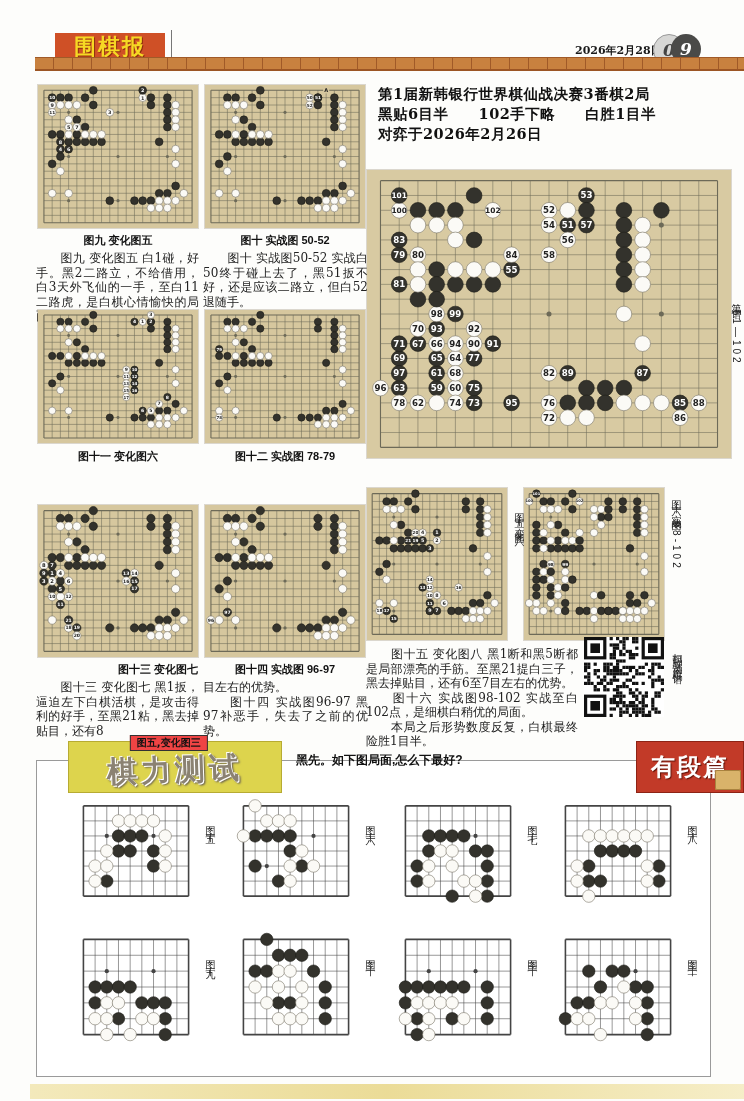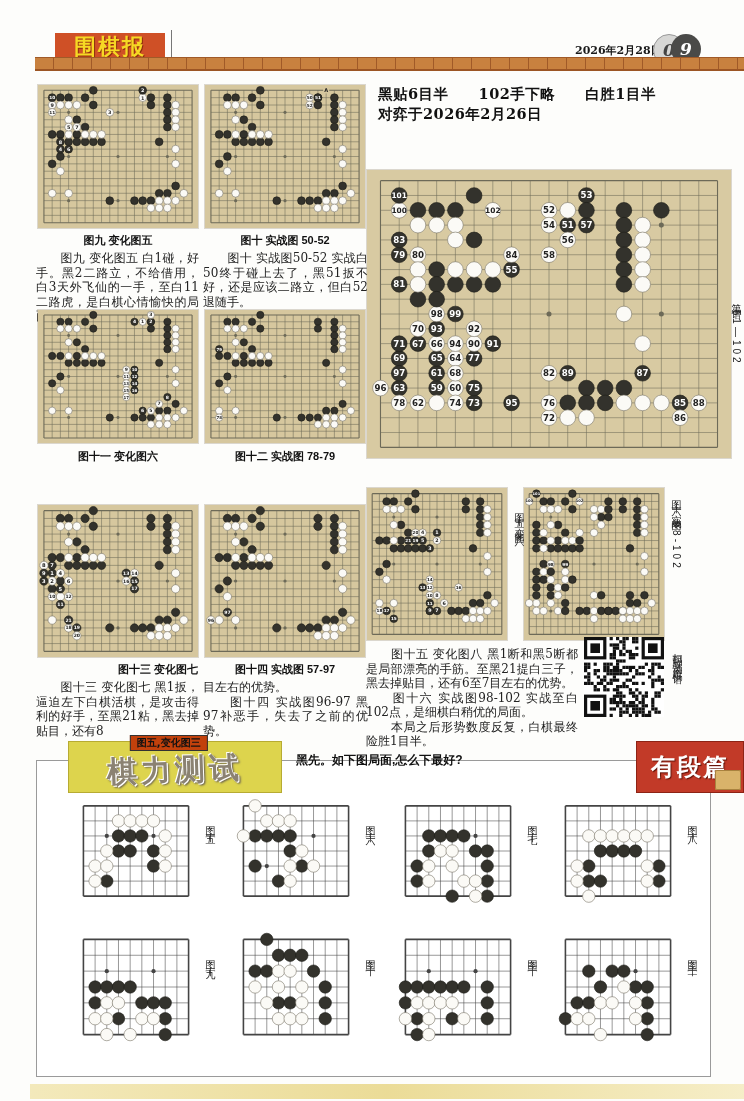--- a/index.html
+++ b/index.html
@@ -25,21 +25,21 @@
   .body-text{font-family:"DejaVu Serif",serif;font-size:12px;line-height:14.5px;color:#222;
         white-space:pre-line;text-align:justify;}
   .vtext{writing-mode:vertical-rl;font-size:10px;letter-spacing:3px;color:#222;
         font-family:"Liberation Sans",sans-serif;}
   .board{box-shadow:0 0 0 1px rgba(120,105,70,0.25);}
   .board-white{box-shadow:none;}
   
   .puzzle-box{border:1px solid #9a9a9a;background:#fff;}
   .yellow-banner{background:#ddd44d;border:1px solid #b7ab32;overflow:visible;}
   .banner-small-label{position:absolute;left:50%;top:-7px;transform:translateX(-58%);
-        background:#c2410c;border:1.5px solid #333;font-size:10px;font-weight:bold;
+        background:#ef4444;border:1.5px solid #333;font-size:10px;font-weight:bold;
         padding:0 6px;white-space:nowrap;color:#111;}
   .banner-title{font-family:"DejaVu Serif",serif;font-weight:bold;font-size:30px;color:#8b8272;
         text-shadow:1px 1px 0 #fff,-1px -1px 0 #fff,2px 2px 2px #6b6250;
         letter-spacing:4px;transform:rotate(-2deg);}
   .prompt{font-size:12px;font-weight:bold;color:#111;font-family:"Liberation Sans",sans-serif;}
   .duan-banner{background:#c23a28;border:1px solid #8d2315;display:flex;align-items:center;justify-content:center;}
   .duan-text{font-family:"DejaVu Serif",serif;font-weight:bold;font-size:24px;color:#fff;
         letter-spacing:2px;text-shadow:1px 1px 1px #5f1207;}
   .duan-art{position:absolute;right:2px;bottom:2px;width:26px;height:20px;background:#d9b36a;
         border-radius:2px;box-shadow:inset 0 0 0 1px #a9823e;}
@@ -53,20 +53,21 @@
   <div class="abs logo" style="left:55px;top:33px;width:110px;height:27px;">围棋报</div>
   <div class="abs hdr-divider" style="left:171px;top:30px;height:28px;"></div>
   <div class="abs date" style="left:575px;top:43px;">2026年2月28日</div>
   <div class="abs" style="left:653px;top:33px;width:52px;height:32px;">
     <div class="badge-circle" style="left:0;top:1px;background:#d7d7d5;border:1px solid #999;color:#444;">0</div>
     <div class="badge-circle" style="left:18px;top:1px;background:#4a4a48;color:#fff;">9</div>
   </div>
   <div class="abs ruler" style="left:35px;top:57px;width:709px;height:11px;"></div>
 
   <div class="abs title-block" style="left:378px;top:84px;width:362px;">
+    <div>第1届新韩银行世界棋仙战决赛3番棋2局</div>
     <div>黑贴6目半　　102手下略　　白胜1目半</div>
     <div>对弈于2026年2月26日</div>
   </div>
 
   <div class="abs board" style="left:38px;top:85px;width:160px;height:143px;"><svg width="160" height="143" viewBox="0 0 160 143" xmlns="http://www.w3.org/2000/svg">
         <rect width="160" height="143" fill="#d6c79e"></rect>
         <line x1="5.925925925925926" y1="5.296296296296296" x2="5.925925925925926" y2="137.7037037037037" stroke="#6d6a58" stroke-width="1.1"></line>
         <line x1="14.156378600823045" y1="5.296296296296296" x2="14.156378600823045" y2="137.7037037037037" stroke="#6d6a58" stroke-width="0.55"></line>
         <line x1="22.386831275720162" y1="5.296296296296296" x2="22.386831275720162" y2="137.7037037037037" stroke="#6d6a58" stroke-width="0.55"></line>
         <line x1="30.617283950617285" y1="5.296296296296296" x2="30.617283950617285" y2="137.7037037037037" stroke="#6d6a58" stroke-width="0.55"></line>
@@ -820,21 +821,21 @@
         <circle cx="137.61316872427983" cy="122.91358024691358" r="4.1440329218107" fill="#fbfaf6" stroke="#7a7668" stroke-width="0.6"></circle>
         <circle cx="112.92181069958848" cy="130.73251028806584" r="4.1440329218107" fill="#fbfaf6" stroke="#7a7668" stroke-width="0.6"></circle>
         <circle cx="121.15226337448559" cy="130.73251028806584" r="4.1440329218107" fill="#fbfaf6" stroke="#7a7668" stroke-width="0.6"></circle>
         <circle cx="129.3827160493827" cy="130.73251028806584" r="4.1440329218107" fill="#fbfaf6" stroke="#7a7668" stroke-width="0.6"></circle>
         <circle cx="145.84362139917695" cy="115.09465020576131" r="4.1440329218107" fill="#fbfaf6" stroke="#7a7668" stroke-width="0.6"></circle>
         <circle cx="5.925925925925926" cy="115.09465020576131" r="4.1440329218107" fill="#fbfaf6" stroke="#7a7668" stroke-width="0.6"></circle>
         <text x="5.925925925925926" y="115.09465020576131" fill="#222" font-size="4.5584362139917705" font-family="DejaVu Sans, sans-serif" font-weight="bold" text-anchor="middle" dominant-baseline="central">96</text>
         <circle cx="22.386831275720162" cy="107.27572016460906" r="4.1440329218107" fill="#33322c" stroke="#1d1c18" stroke-width="0.6"></circle>
         <text x="22.386831275720162" y="107.27572016460906" fill="#ffffff" font-size="4.5584362139917705" font-family="DejaVu Sans, sans-serif" font-weight="bold" text-anchor="middle" dominant-baseline="central">97</text>
       </svg></div>
-  <div class="abs caption" style="left:205px;top:662px;width:160px;">图十四 实战图 57-97</div>
+  <div class="abs caption" style="left:205px;top:662px;width:160px;">图十四 实战图 96-97</div>
   <div class="abs body-text" style="left:203px;top:680px;width:165px;">目左右的优势。
 　　图十四 实战图96-97 黑97补恶手，失去了之前的优势。</div>
 
   <div class="abs board" style="left:367px;top:170px;width:364px;height:288px;"><svg width="364" height="288" viewBox="0 0 364 288" xmlns="http://www.w3.org/2000/svg">
         <rect width="364" height="288" fill="#d8caa2"></rect>
         <line x1="13.48148148148148" y1="10.666666666666664" x2="13.48148148148148" y2="277.3333333333333" stroke="#6d6a58" stroke-width="1.1"></line>
         <line x1="32.205761316872426" y1="10.666666666666664" x2="32.205761316872426" y2="277.3333333333333" stroke="#6d6a58" stroke-width="0.55"></line>
         <line x1="50.93004115226337" y1="10.666666666666664" x2="50.93004115226337" y2="277.3333333333333" stroke="#6d6a58" stroke-width="0.55"></line>
         <line x1="69.65432098765432" y1="10.666666666666664" x2="69.65432098765432" y2="277.3333333333333" stroke="#6d6a58" stroke-width="0.55"></line>
         <line x1="88.37860082304526" y1="10.666666666666664" x2="88.37860082304526" y2="277.3333333333333" stroke="#6d6a58" stroke-width="0.55"></line>

